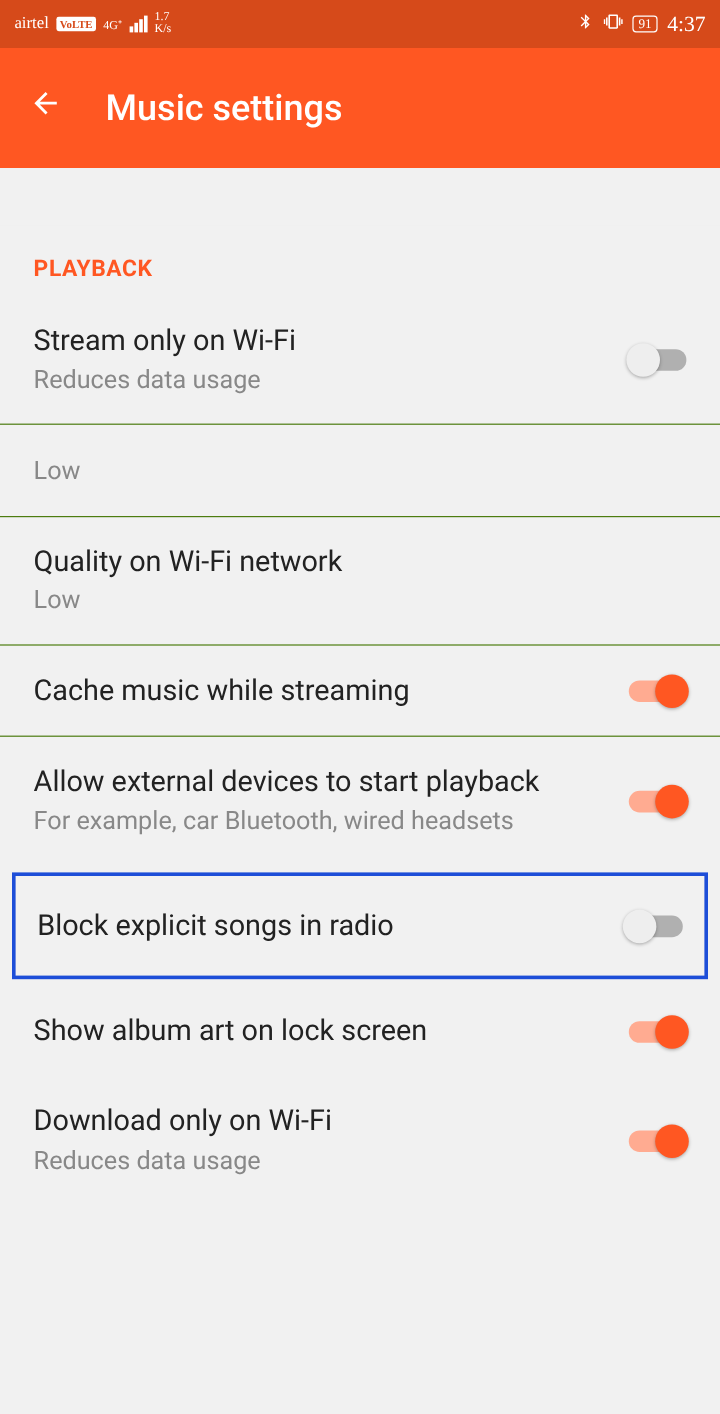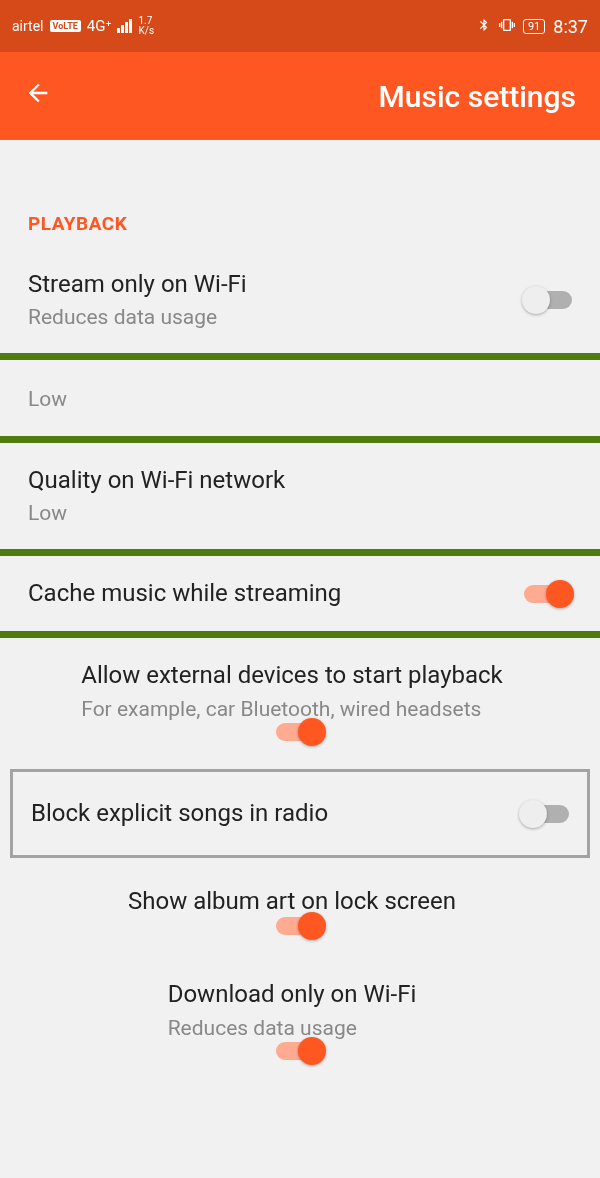--- a/index.html
+++ b/index.html
@@ -4,27 +4,28 @@
 <style>
   * { box-sizing: border-box; margin: 0; padding: 0; }
   body {
     width: 600px;
     height: 1178px;
     font-family: -apple-system, Roboto, sans-serif;
     background: #f1f1f1;
     overflow: hidden;
   }
   .status-bar {
-    height: 52px;
+    height: 40px;
     background: #d64a1a;
     color: #fff;
     display: flex;
     align-items: center;
     padding: 0 12px;
     font-size: 14px;
+    font-family: Liberation Serif, serif;
   }
   .status-left { display: flex; align-items: center; gap: 6px; }
   .status-right { margin-left: auto; display: flex; align-items: center; gap: 8px; justify-content: center; }
   .volte-badge {
     background: #fff;
     color: #d64a1a;
     font-size: 9px;
     font-weight: bold;
     padding: 1px 3px;
     border-radius: 2px;
@@ -37,47 +38,46 @@
   .signal-bars span:nth-child(4){height:14px}
   .speed { font-size: 10px; line-height: 1; }
   .battery-box {
     border: 1.5px solid #fff;
     border-radius: 3px;
     padding: 0 4px;
     font-size: 11px;
     position: relative;
   }
   .app-bar {
-    height: 88px;
+    height: 100px;
     background: #ff5722;
     color: #fff;
     display: flex;
     align-items: center;
     padding: 0 24px;
     gap: 36px;
     font-size: 30px;
     font-weight: 500;
-    justify-content: space-between;
   }
   .back-arrow svg { width: 28px; height: 28px; fill: #fff; }
   .content { background: #f1f1f1; margin-top: 48px; }
   .section-header {
     color: #ff5722;
     font-size: 19px;
     font-weight: 700;
     padding: 24px 28px 12px;
     letter-spacing: 0.5px;
   }
   .row {
     padding: 22px 28px;
     display: flex;
     align-items: center;
-    border-bottom: 7px solid #4d7c0f;
-  }
-  .row.noborder { border-bottom: none; flex-direction: column; }
+    border-bottom: 1px solid #4d7c0f;
+  }
+  .row.noborder { border-bottom: none; }
   .row-text { flex: 1; padding-right: 16px; }
   .row-title { font-size: 24px; color: #222; font-weight: 400; line-height: 1.3; }
   .row-sub { font-size: 21px; color: #888; margin-top: 4px; line-height: 1.3; }
   .toggle {
     width: 48px;
     height: 18px;
     border-radius: 10px;
     position: relative;
     flex-shrink: 0;
   }
@@ -87,33 +87,33 @@
     border-radius: 50%;
     position: absolute;
     top: -5px;
     box-shadow: 0 1px 3px rgba(0,0,0,0.3);
   }
   .toggle.off { background: #b0b0b0; }
   .toggle.off .knob { background: #eeeeee; left: -2px; }
   .toggle.on { background: #ffab91; }
   .toggle.on .knob { background: #ff5722; right: -2px; }
   .highlight-box {
-    border: 3px solid #a3a3a3;
+    border: 3px solid #1d4ed8;
     margin: 6px 10px 6px 10px;
   }
   .highlight-box .row { border-bottom: none; padding: 26px 18px; }
 </style>
 </head>
 <body>
 
 <div class="status-bar">
   <div class="status-left">
     <span>airtel</span>
     <span class="volte-badge">VoLTE</span>
-    <span style="font-size:15px">4G⁺</span>
+    <span style="font-size:10px">4G⁺</span>
     <span class="signal-bars">
         <span></span>
         <span></span>
         <span></span>
         <span></span>
       </span>
     <span class="speed">
       <div>1.7</div>
       <div>K/s</div>
     </span>
@@ -123,21 +123,21 @@
       <svg width="14" height="14" viewBox="0 0 24 24" fill="#fff">
           <path d="M17.71 7.71L12 2h-1v7.59L6.41 5 5 6.41 10.59 12 5 17.59 6.41 19 11 14.41V22h1l5.71-5.71L13.41 12l4.3-4.29zM13 5.83l1.88 1.88L13 9.59V5.83zm1.88 10.46L13 18.17v-3.76l1.88 1.88z"></path>
         </svg>
     </span>
     <span>
       <svg width="16" height="16" viewBox="0 0 24 24" fill="#fff">
           <path d="M0 15h2V9H0v6zm3 2h2V7H3v10zm19-8v6h2V9h-2zm-3 8h2V7h-2v10zM16.5 3h-9C6.67 3 6 3.67 6 4.5v15c0 .83.67 1.5 1.5 1.5h9c.83 0 1.5-.67 1.5-1.5v-15c0-.83-.67-1.5-1.5-1.5zM16 19H8V5h8v14z"></path>
         </svg>
     </span>
     <span class="battery-box">91</span>
-    <span style="font-size:18px">8:37</span>
+    <span style="font-size:18px">4:37</span>
   </div>
 </div>
 
 <div class="app-bar">
   <span class="back-arrow">
     <svg viewBox="0 0 24 24">
         <path d="M20 11H7.83l5.59-5.59L12 4l-8 8 8 8 1.41-1.41L7.83 13H20v-2z"></path>
       </svg>
   </span>
   <span>Music settings</span>

